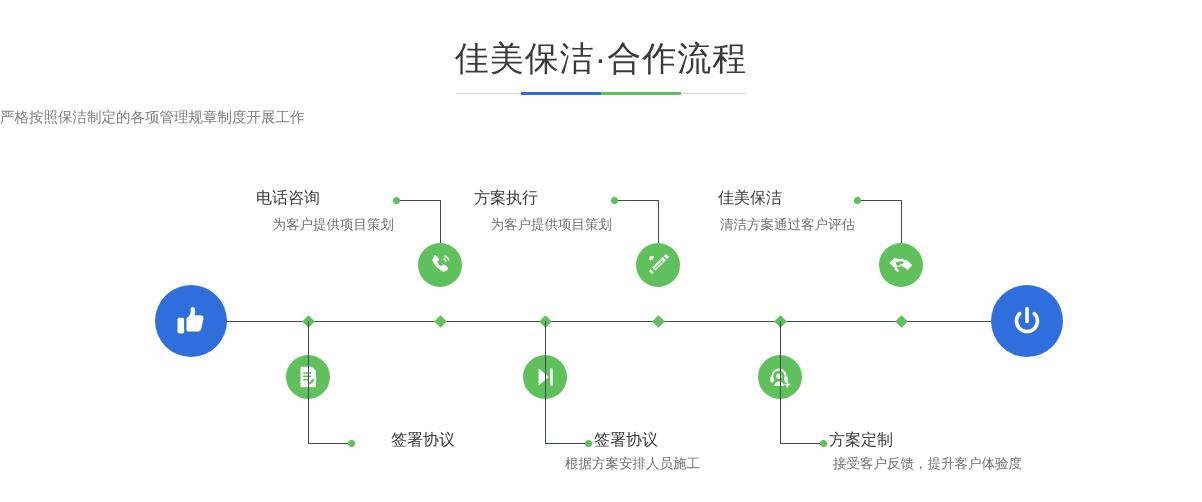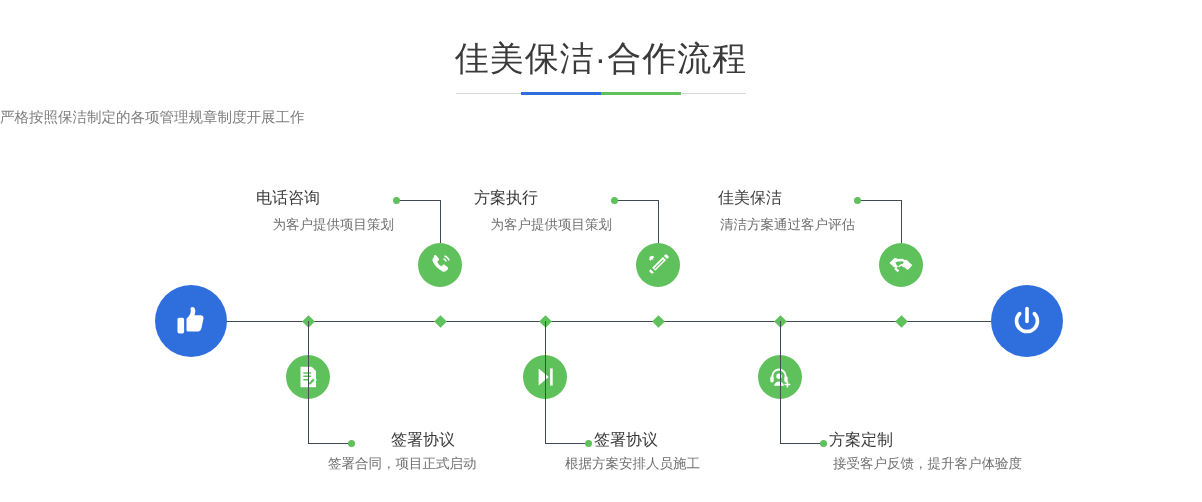--- a/index.html
+++ b/index.html
@@ -212,21 +212,20 @@
         <path fill="#5ec15b" d="M8.3 8.2h7.6v1.5H8.3zM8.3 11.6h7.6v1.5H8.3zM8.3 15h5.2v1.5H8.3z"></path>
         <path fill="#ffffff" d="M18.6 12.6l3.3 3.3-5.6 5.6-3.9.7.7-3.9z"></path>
         <path fill="#5ec15b" d="M18.1 14.6l1.6 1.6-4 4-1.9.4.4-1.9z"></path>
       </svg>
     </span>
   </div>
   <div class="leg leg-v" style="left:308px; top:321px; height:122px;"></div>
   <div class="leg leg-h" style="left:308px; top:443px; width:43px;"></div>
   <div class="leg-cap" style="left:348px; top:443px;"></div>
   <div class="step-label" style="left:357px; top:430px;margin-left:34px;">签署协议</div>
-  <div class="step-desc" style="left:328px; top:454px;">签署合同，项目正式启动</div>
 
   <div class="icon-circle" style="left:658px; top:243px;">
     <span>
       <svg width="26" height="26" viewBox="0 0 26 26" aria-hidden="true">
         <path fill="#ffffff" d="M4.2 19.3l2.5 2.5 2.4-1 -3.9-3.9z"></path>
         <path fill="#ffffff" d="M7.2 15.7l3.1 3.1L21 8.1 17.9 5z"></path>
         <path fill="#5ec15b" d="M9.2 16.2l8.7-8.7.7.7-8.7 8.7z"></path>
         <path fill="#ffffff" d="M18.9 3.9l3.2 3.2 1.1-1.1a1.4 1.4 0 0 0 0-2l-1.2-1.2a1.4 1.4 0 0 0-2 0z"></path>
         <path fill="#ffffff" d="M4.8 4.5l3.1-.8 1.7 1.7-1.8.5.6 2-2-.6-.5 1.8-1.7-1.7z"></path>
       </svg>

